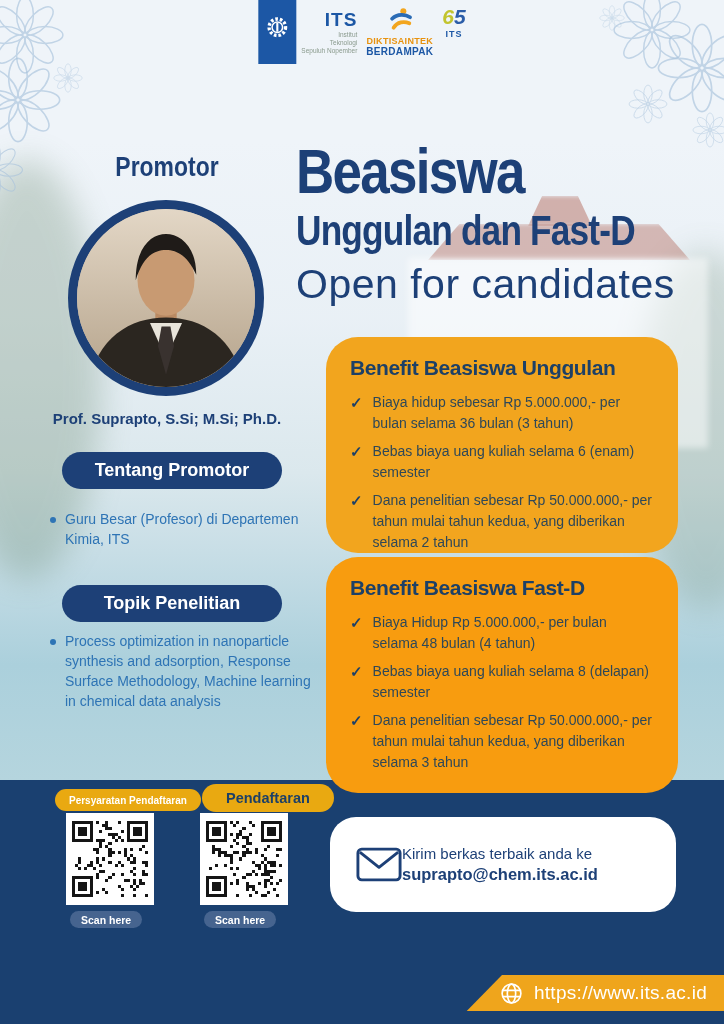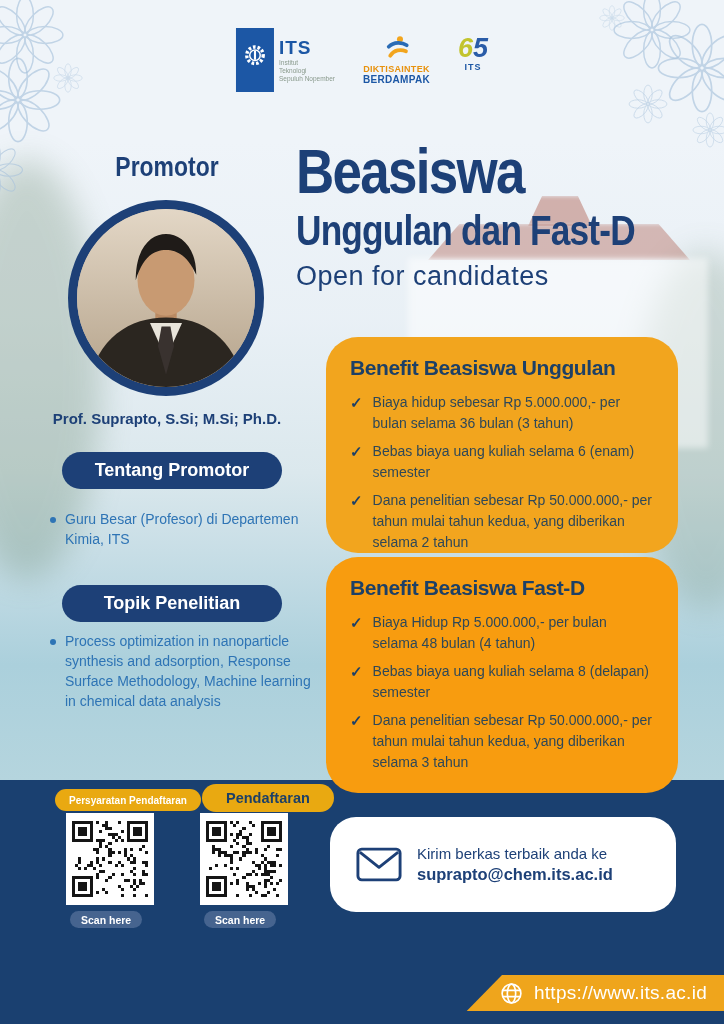--- a/index.html
+++ b/index.html
@@ -21,33 +21,33 @@
   .building { position:absolute; left:408px; top:258px; width:300px; height:190px;
     background:rgba(255,255,255,.5); filter:blur(3px); z-index:0; }
   .roof { position:absolute; left:428px; top:224px; width:262px; height:36px;
     background:rgba(176,96,79,.4); clip-path:polygon(12% 0,88% 0,100% 100%,0 100%);
     filter:blur(2px); z-index:0; }
   .tower-roof { position:absolute; left:528px; top:196px; width:64px; height:30px;
     background:rgba(176,96,79,.45); clip-path:polygon(22% 0,78% 0,100% 100%,0 100%);
     filter:blur(2px); z-index:0; }
 
   
-  .logos { position:absolute; top:28px; left:50%; transform:translateX(-50%);
-    display:flex; align-items:flex-start; gap:28px; z-index:5; }
+  .logos { position:absolute; top:0; left:50%; transform:translateX(-50%);
+    display:flex; align-items:flex-start; gap:9px; z-index:5;text-align:right; }
   .its-logo { display:flex; gap:5px; }
   .its-banner { width:38px; height:64px; background:#1c57a5; display:flex;
     align-items:flex-start; justify-content:center; padding-top:8px; }
   .its-text-col { padding-top:10px; }
   .its-acronym { font-size:19px; font-weight:bold; color:#1c57a5; letter-spacing:1px; line-height:1; }
   .its-sub { font-size:6.5px; color:#8a9a8d; line-height:1.25; margin-top:2px; }
   .dikti { display:flex; flex-direction:column; align-items:center; padding-top:6px; }
   .dikti-line1 { font-size:9px; font-weight:bold; color:#e8920e; letter-spacing:.3px; }
   .dikti-line2 { font-size:10px; font-weight:bold; color:#1c57a5; letter-spacing:.3px; }
   .anniv { display:flex; flex-direction:column; align-items:center; padding-top:8px; }
-  .anniv-num { font-size:27px; font-weight:bold; font-style:italic; line-height:.9; }
+  .anniv-num { font-size:21px; font-weight:bold; font-style:italic; line-height:.9; }
   .anniv-num .six { color:#c2c42e; }
   .anniv-num .five { color:#2a5ca8; }
   .anniv-acr { font-size:9px; font-weight:bold; color:#1c57a5; letter-spacing:1px; margin-top:2px; }
 
   
   .promotor-heading { position:absolute; left:0; top:152px; width:334px; text-align:center;
     font-size:27px; font-weight:bold; color:#1d4077; z-index:3;
     transform:scaleX(.85); }
   .photo { position:absolute; left:68px; top:200px; width:196px; height:196px;
     border-radius:50%; border:9px solid #1d4077; overflow:hidden; z-index:3; background:#cdbfa9; }
@@ -66,21 +66,21 @@
   .bullets li { position:relative; padding-left:17px; margin-bottom:6px; }
   .bullets li::before { content:""; position:absolute; left:2px; top:7px; width:6px; height:6px;
     border-radius:50%; background:#2e74b5; }
 
   
   .title-block { position:absolute; left:296px; top:140px; width:420px; color:#1d4077; z-index:3; }
   .title-l1 { font-size:63px; font-weight:bold; letter-spacing:-2px; line-height:1;
     transform:scaleX(.84); transform-origin:left center; }
   .title-l2 { font-size:42px; font-weight:bold; letter-spacing:-1px; line-height:1.05;
     transform:scaleX(.84); transform-origin:left center; margin-top:6px; }
-  .title-l3 { font-size:27px; font-weight:normal; color:#1d4077; letter-spacing:.5px; margin-top:8px; }
+  .title-l3 { font-size:41px; font-weight:normal; color:#1d4077; letter-spacing:.5px; margin-top:8px; }
 
   
   .benefit { position:absolute; left:326px; width:352px; border-radius:32px;
     padding:19px 24px 16px; color:#2f4858; z-index:4; }
   .benefit.unggulan { top:337px; height:216px; background:#f2a51e; }
   .benefit.fastd { top:557px; height:236px; background:#f89c0f; }
   .benefit h2 { font-size:21px; letter-spacing:-.4px; color:#1d4066; margin-bottom:12px; }
   .check-item { display:flex; gap:10px; font-size:14px; line-height:1.5; margin-bottom:7px; }
   .check-glyph { color:#1d4066; font-weight:bold; font-size:15px; flex:0 0 auto; }
 
@@ -96,21 +96,21 @@
   .qr { position:absolute; top:33px; width:88px; height:92px; background:#fff; padding:6px; }
   .qr.q1 { left:66px; }
   .qr.q2 { left:200px; }
   .qr svg { width:100%; height:100%; display:block; }
   .scan { position:absolute; top:131px; height:17px; padding:0 11px; border-radius:9px;
     background:#46648f; color:#fff; font-size:10.5px; font-weight:bold;
     display:inline-flex; align-items:center; }
   .scan.s1 { left:70px; }
   .scan.s2 { left:204px; }
   .contact { position:absolute; left:330px; top:37px; width:346px; height:95px;
-    background:#fff; border-radius:26px; display:flex; align-items:center; gap:15px;
+    background:#fff; border-radius:26px; display:flex; align-items:center; 
     padding:0 26px; }
   .contact-text .l1 { font-size:15px; color:#1d4077; }
   .contact-text .l2 { font-size:16.5px; font-weight:bold; color:#1d4077; margin-top:3px; }
   .urlband { position:absolute; left:440px; top:195px; width:284px; height:36px;
     background:#efa51c; clip-path:polygon(62px 0,284px 0,284px 49px,14px 49px);
     display:flex; align-items:center; justify-content:center; gap:10px;
     padding-left:42px; }
   .url-text { font-size:19px; color:#fff; letter-spacing:.3px; }
 </style>
 </head>

